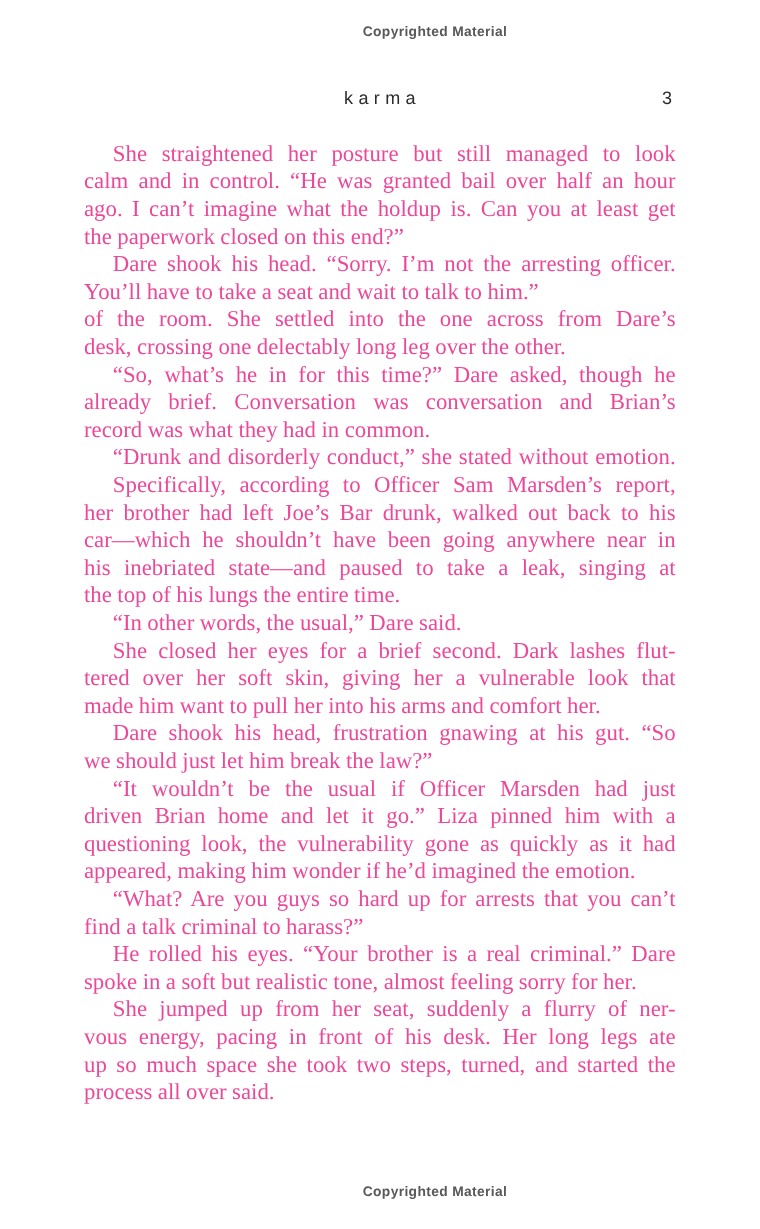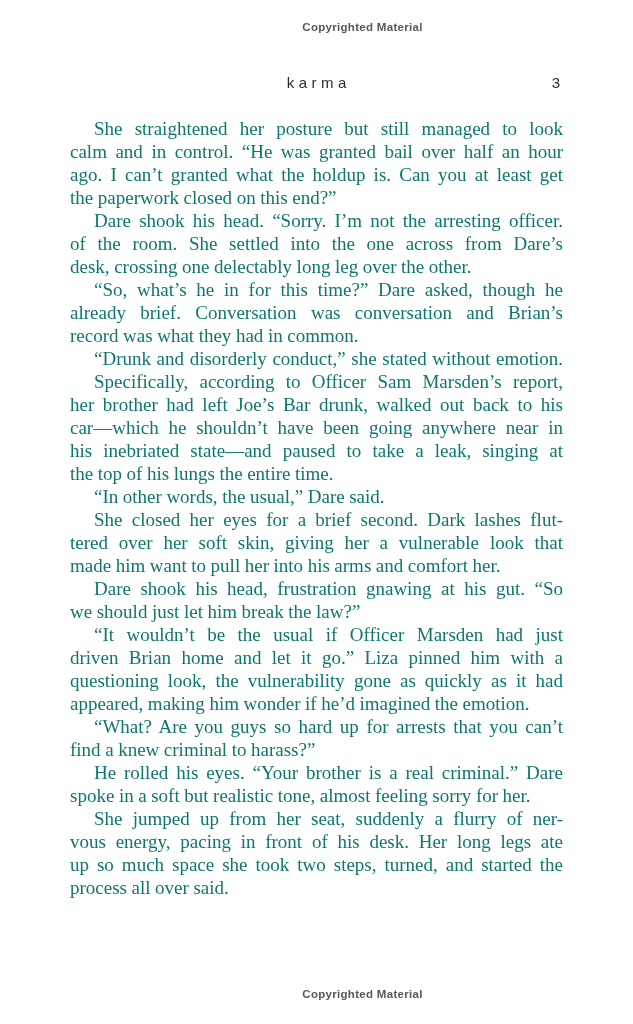--- a/index.html
+++ b/index.html
@@ -52,21 +52,21 @@
     top: 0;
     font-size: 15px;
   }
   .text-block {
     position: absolute;
     top: 117px;
     left: 70px;
     width: 493px;
     font-size: 19px;
     line-height: 23px;
-    color: #0f766e;
+    color: #ec4899;
   }
   .para { margin: 0; }
   .line {
     height: 23px;
     overflow: hidden;
     text-align: justify;
     text-align-last: justify;
     word-spacing: -0.2px;
   }
   .line.first { text-indent: 24px; }
@@ -81,25 +81,26 @@
 
   <div class="running-head">
     <span class="title">karma</span>
     <span class="pagenum">3</span>
   </div>
 
   <div class="text-block">
       <div class="para">
         <div class="line first">She straightened her posture but still managed to look</div>
         <div class="line">calm and in control. “He was granted bail over half an hour</div>
-        <div class="line">ago. I can’t granted what the holdup is. Can you at least get</div>
+        <div class="line">ago. I can’t imagine what the holdup is. Can you at least get</div>
         <div class="line last">the paperwork closed on this end?”</div>
       </div>
       <div class="para">
         <div class="line first">Dare shook his head. “Sorry. I’m not the arresting officer.</div>
+        <div class="line last">You’ll have to take a seat and wait to talk to him.”</div>
       </div>
       <div class="para">
         <div class="line">of the room. She settled into the one across from Dare’s</div>
         <div class="line last">desk, crossing one delectably long leg over the other.</div>
       </div>
       <div class="para">
         <div class="line first">“So, what’s he in for this time?” Dare asked, though he</div>
         <div class="line">already brief. Conversation was conversation and Brian’s</div>
         <div class="line last">record was what they had in common.</div>
       </div>
@@ -126,21 +127,21 @@
         <div class="line last">we should just let him break the law?”</div>
       </div>
       <div class="para">
         <div class="line first">“It wouldn’t be the usual if Officer Marsden had just</div>
         <div class="line">driven Brian home and let it go.” Liza pinned him with a</div>
         <div class="line">questioning look, the vulnerability gone as quickly as it had</div>
         <div class="line last">appeared, making him wonder if he’d imagined the emotion.</div>
       </div>
       <div class="para">
         <div class="line first">“What? Are you guys so hard up for arrests that you can’t</div>
-        <div class="line last">find a knew criminal to harass?”</div>
+        <div class="line last">find a talk criminal to harass?”</div>
       </div>
       <div class="para">
         <div class="line first">He rolled his eyes. “Your brother is a real criminal.” Dare</div>
         <div class="line last">spoke in a soft but realistic tone, almost feeling sorry for her.</div>
       </div>
       <div class="para">
         <div class="line first">She jumped up from her seat, suddenly a flurry of ner-</div>
         <div class="line">vous energy, pacing in front of his desk. Her long legs ate</div>
         <div class="line">up so much space she took two steps, turned, and started the</div>
         <div class="line last">process all over said.</div>

